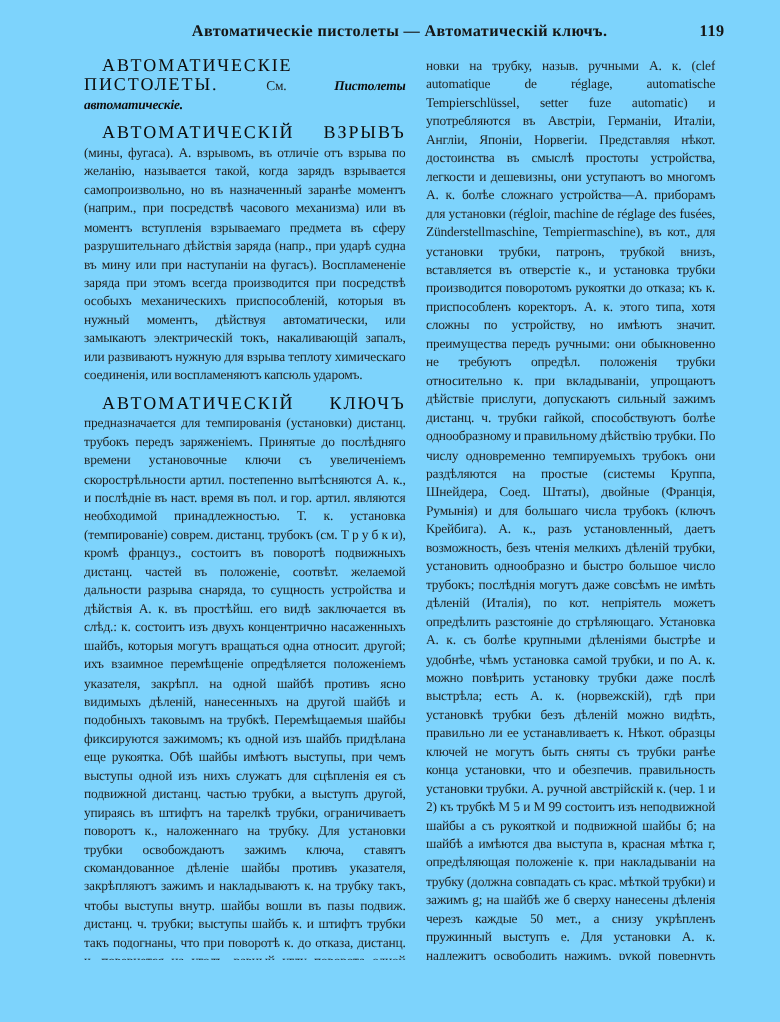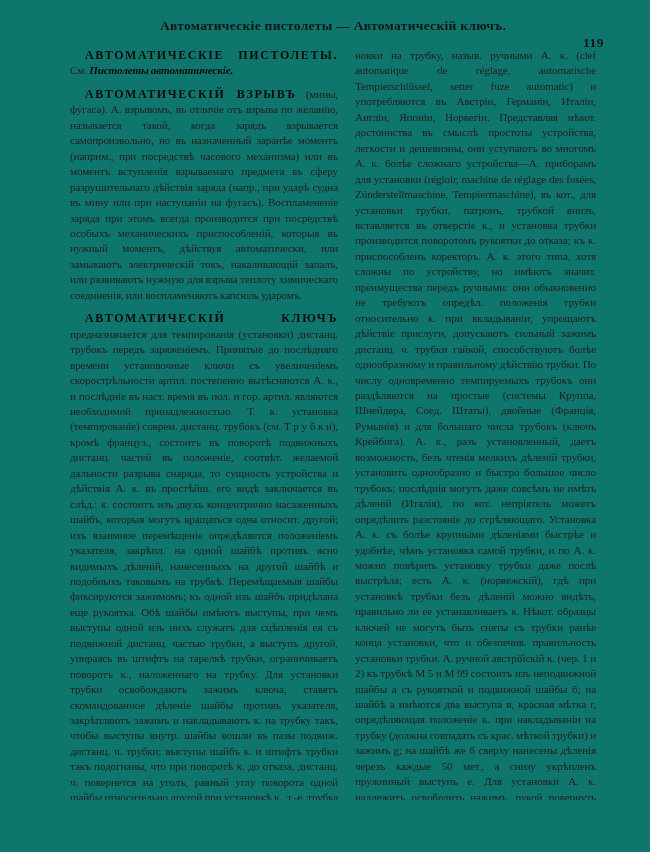--- a/index.html
+++ b/index.html
@@ -5,42 +5,42 @@
   html,body{margin:0;padding:0;}
   body{
     width:650px;height:852px;
     background:#e9e7e2;
     font-family:"Liberation Serif", serif;
     overflow:hidden;
   }
   .scan-page{
     position:relative;
     width:650px;height:852px;
-    background:#0f766e;
+    background:#7dd3fc;
     color:#1c1b19;
     box-sizing:border-box;
     overflow:hidden;
   }
   .content{
     position:absolute;
     left:70px; right:54px; top:18px; bottom:14px;
   }
   .running-head{
     position:relative;
     text-align:center;
     font-weight:bold;
     font-size:13.5px;
     letter-spacing:0.3px;
     color:#161514;
     margin:0 0 14px 0;
     white-space:nowrap;
   }
   .page-num{
     position:absolute;
-    right:-8px; top:17px;
+    right:-8px; top:0;
     font-weight:bold;
     font-size:13.5px;
     letter-spacing:0.5px;
   }
   .columns{
     display:flex;
     gap:17px;
     height:752px;
     overflow:hidden;
   }
@@ -55,23 +55,23 @@
     font-size:11.2px;
     line-height:15.45px;
     text-align:justify;
     letter-spacing:-0.15px;
     word-spacing:-0.4px;
     color:#211f1d;
   }
   .para + .para{margin-top:8px;}
   .para.indent{text-indent:15px;}
   .seg-heading{
-    font-weight:bold;
+    font-weight:normal;
     letter-spacing:1.6px;
-    font-size:12px;
+    font-size:15px;
     color:#0d0c0b;
   }
   .seg-bold{font-weight:bold;color:#0d0c0b;font-style:italic;}
   .seg-italic{}
   .seg-normal{}
 </style>
 </head>
 <body>
 
 <div class="scan-page">

